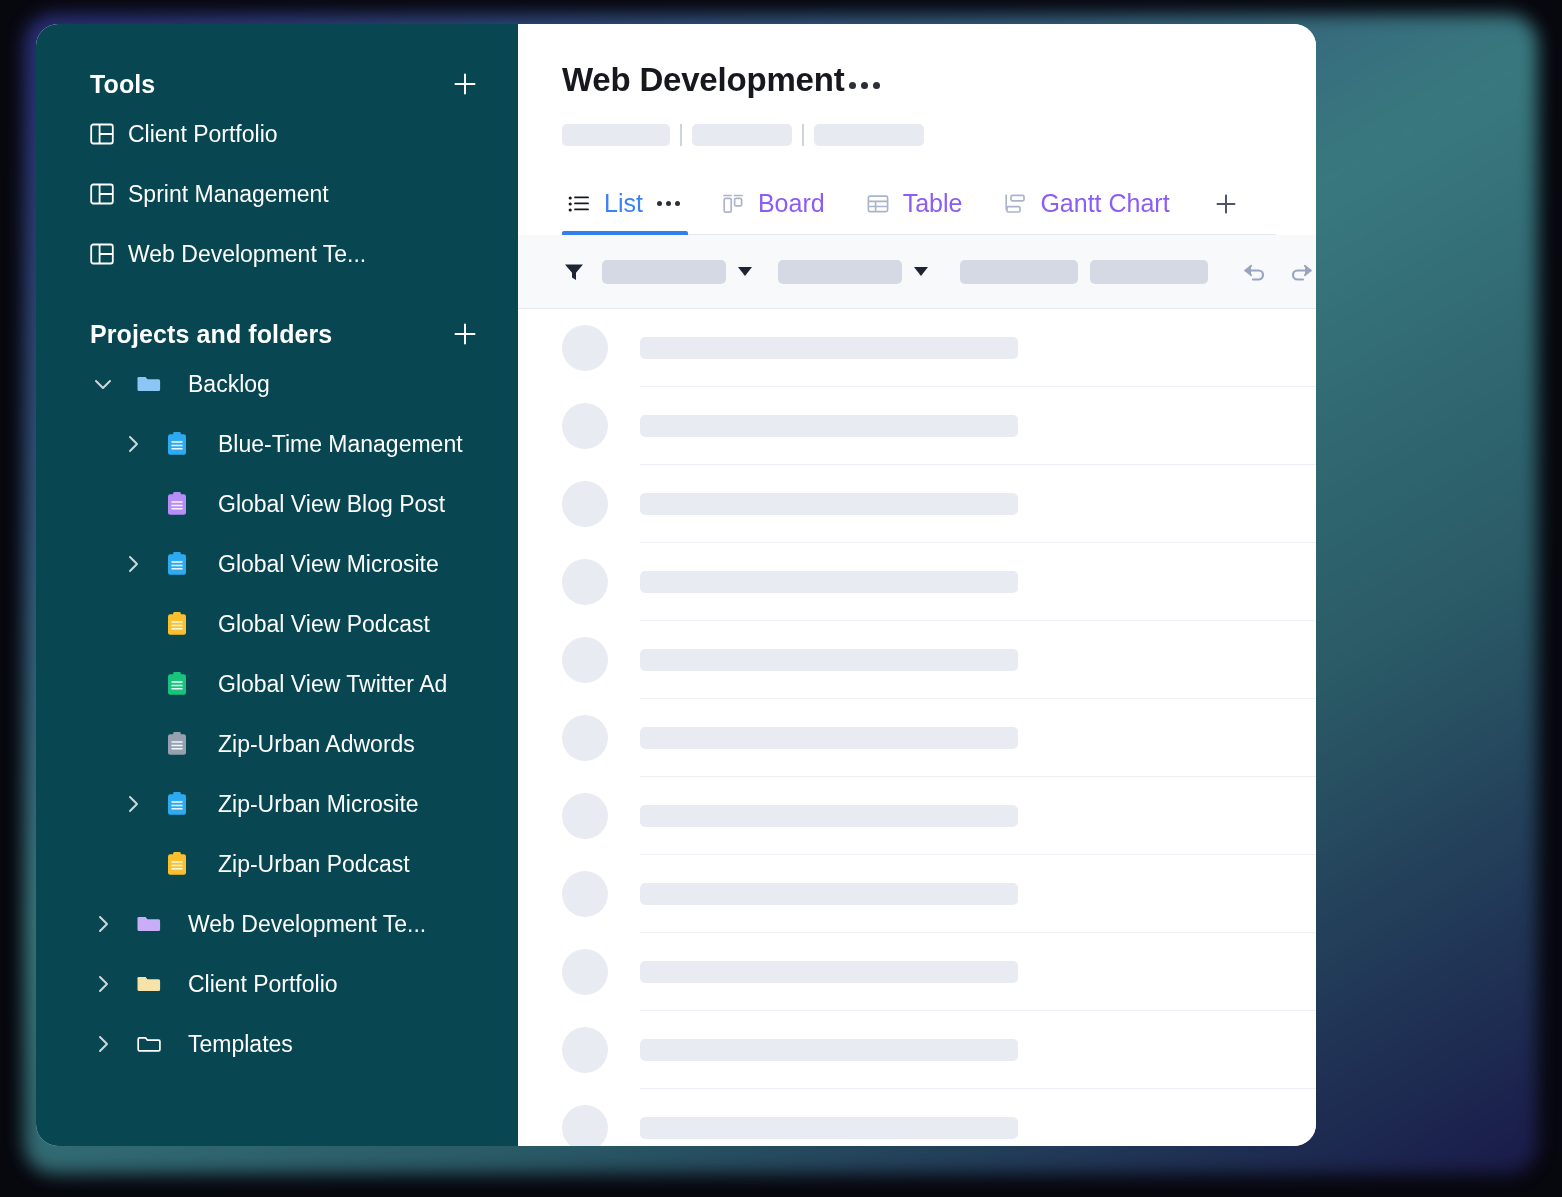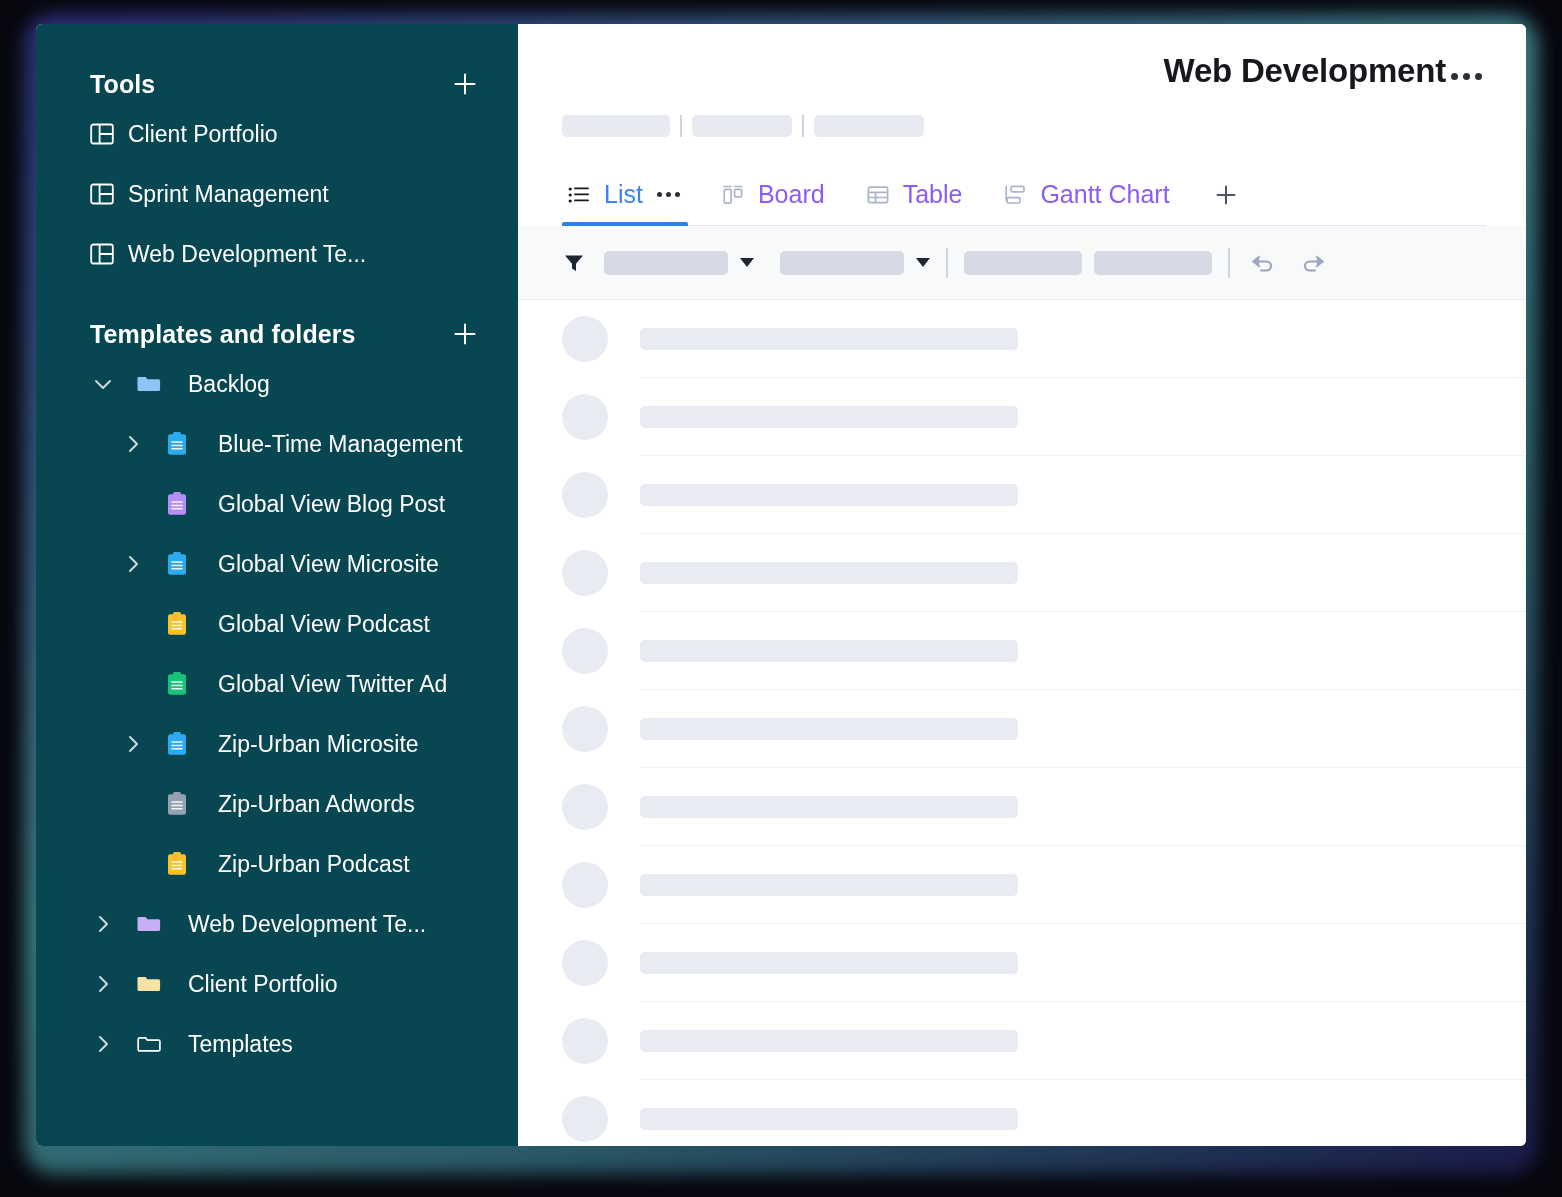--- a/index.html
+++ b/index.html
@@ -24,22 +24,22 @@
     left: 24px; top: 14px;
     width: 1514px; height: 1160px;
     border-radius: 30px;
     background: linear-gradient(150deg,#2b2f7a 0%, #3c7f85 45%, #2c5f6b 70%, #1b1b4d 100%);
     filter: blur(9px);
     opacity: .95;
   }
   #card {
     position: absolute;
     left: 36px; top: 24px;
-    width: 1490px; height: 1122px;
-    border-radius: 6px;
+    width: 1280px; height: 1122px;
+    border-radius: 22px;
     overflow: hidden;
     background: #ffffff;
     display: flex;
   }
 
   
   #sidebar {
     width: 482px;
     flex: 0 0 482px;
     background: #084752;
@@ -114,21 +114,22 @@
     display: flex;
     flex-direction: column;
   }
 
   #topbar {
     padding: 28px 40px 0 44px;
   }
   #title-row {
     display: flex;
     align-items: flex-start;
-    justify-content: flex-end;
+    justify-content: flex-start;
+    margin-top: 9px;
   }
   #page-title {
     font-size: 33px;
     font-weight: 700;
     color: #16181d;
     letter-spacing: -.2px;
   }
   #kebab {
     width: 40px; height: 32px;
     display: flex; align-items: center; justify-content: center;
@@ -282,21 +283,21 @@
                 <rect x="1.2" y="2.5" width="21.6" height="19" rx="2" fill="none" stroke="#ffffff" stroke-width="1.8"></rect>
                 <path d="M9.6 2.5V21.5M9.6 12H22.8" stroke="#ffffff" stroke-width="1.8"></path>
               </svg></span>
             <span class="lbl">Web Development Te...</span>
           </div>
         </div>
 
       <div style="height:30px"></div>
 
       <div class="sb-section-head">
-        <div class="title">Templates and folders</div>
+        <div class="title">Projects and folders</div>
         <div class="plus-btn">
           <svg width="28" height="28" viewBox="0 0 28 28">
             <path d="M14 4.5V23.5M4.5 14H23.5" stroke="#ffffff" stroke-width="2" stroke-linecap="round"></path>
           </svg>
         </div>
       </div>
 
       <div id="projects-tree">
           <div class="tree-row depth0">
             <span class="chev">
@@ -369,44 +370,44 @@
             <span class="ico">
               <svg width="22" height="26" viewBox="0 0 22 26">
                 <rect x="2" y="3.2" width="18" height="20.5" rx="2.2" fill="#19c37d"></rect>
                 <rect x="7.2" y="0.9" width="7.6" height="4.4" rx="1.4" fill="#19c37d"></rect>
                 <path d="M6 11h10M6 14.4h10M6 17.8h10" stroke="#ffffff" stroke-width="1.5" stroke-linecap="round" opacity=".9"></path>
               </svg>
             </span>
             <span class="lbl">Global View Twitter Ad</span>
           </div>
           <div class="tree-row depth1">
+            <span class="chev empty"></span>
+            <span class="ico">
+              <svg width="22" height="26" viewBox="0 0 22 26">
+                <rect x="2" y="3.2" width="18" height="20.5" rx="2.2" fill="#95a0b1"></rect>
+                <rect x="7.2" y="0.9" width="7.6" height="4.4" rx="1.4" fill="#95a0b1"></rect>
+                <path d="M6 11h10M6 14.4h10M6 17.8h10" stroke="#ffffff" stroke-width="1.5" stroke-linecap="round" opacity=".9"></path>
+              </svg>
+            </span>
+            <span class="lbl">Zip-Urban Adwords</span>
+          </div>
+          <div class="tree-row depth1">
             <span class="chev">
               <svg width="24" height="24" viewBox="0 0 24 24">
                 <path d="M9 5 L16 12 L9 19" fill="none" stroke="#cdd8da" stroke-width="2" stroke-linecap="round" stroke-linejoin="round"></path>
               </svg>
             </span>
             <span class="ico">
               <svg width="22" height="26" viewBox="0 0 22 26">
                 <rect x="2" y="3.2" width="18" height="20.5" rx="2.2" fill="#2eaaf0"></rect>
                 <rect x="7.2" y="0.9" width="7.6" height="4.4" rx="1.4" fill="#2eaaf0"></rect>
                 <path d="M6 11h10M6 14.4h10M6 17.8h10" stroke="#ffffff" stroke-width="1.5" stroke-linecap="round" opacity=".9"></path>
               </svg>
             </span>
             <span class="lbl">Zip-Urban Microsite</span>
-          </div>
-          <div class="tree-row depth1">
-            <span class="chev empty"></span>
-            <span class="ico">
-              <svg width="22" height="26" viewBox="0 0 22 26">
-                <rect x="2" y="3.2" width="18" height="20.5" rx="2.2" fill="#95a0b1"></rect>
-                <rect x="7.2" y="0.9" width="7.6" height="4.4" rx="1.4" fill="#95a0b1"></rect>
-                <path d="M6 11h10M6 14.4h10M6 17.8h10" stroke="#ffffff" stroke-width="1.5" stroke-linecap="round" opacity=".9"></path>
-              </svg>
-            </span>
-            <span class="lbl">Zip-Urban Adwords</span>
           </div>
           <div class="tree-row depth1">
             <span class="chev empty"></span>
             <span class="ico">
               <svg width="22" height="26" viewBox="0 0 22 26">
                 <rect x="2" y="3.2" width="18" height="20.5" rx="2.2" fill="#fbc02d"></rect>
                 <rect x="7.2" y="0.9" width="7.6" height="4.4" rx="1.4" fill="#fbc02d"></rect>
                 <path d="M6 11h10M6 14.4h10M6 17.8h10" stroke="#ffffff" stroke-width="1.5" stroke-linecap="round" opacity=".9"></path>
               </svg>
             </span>

